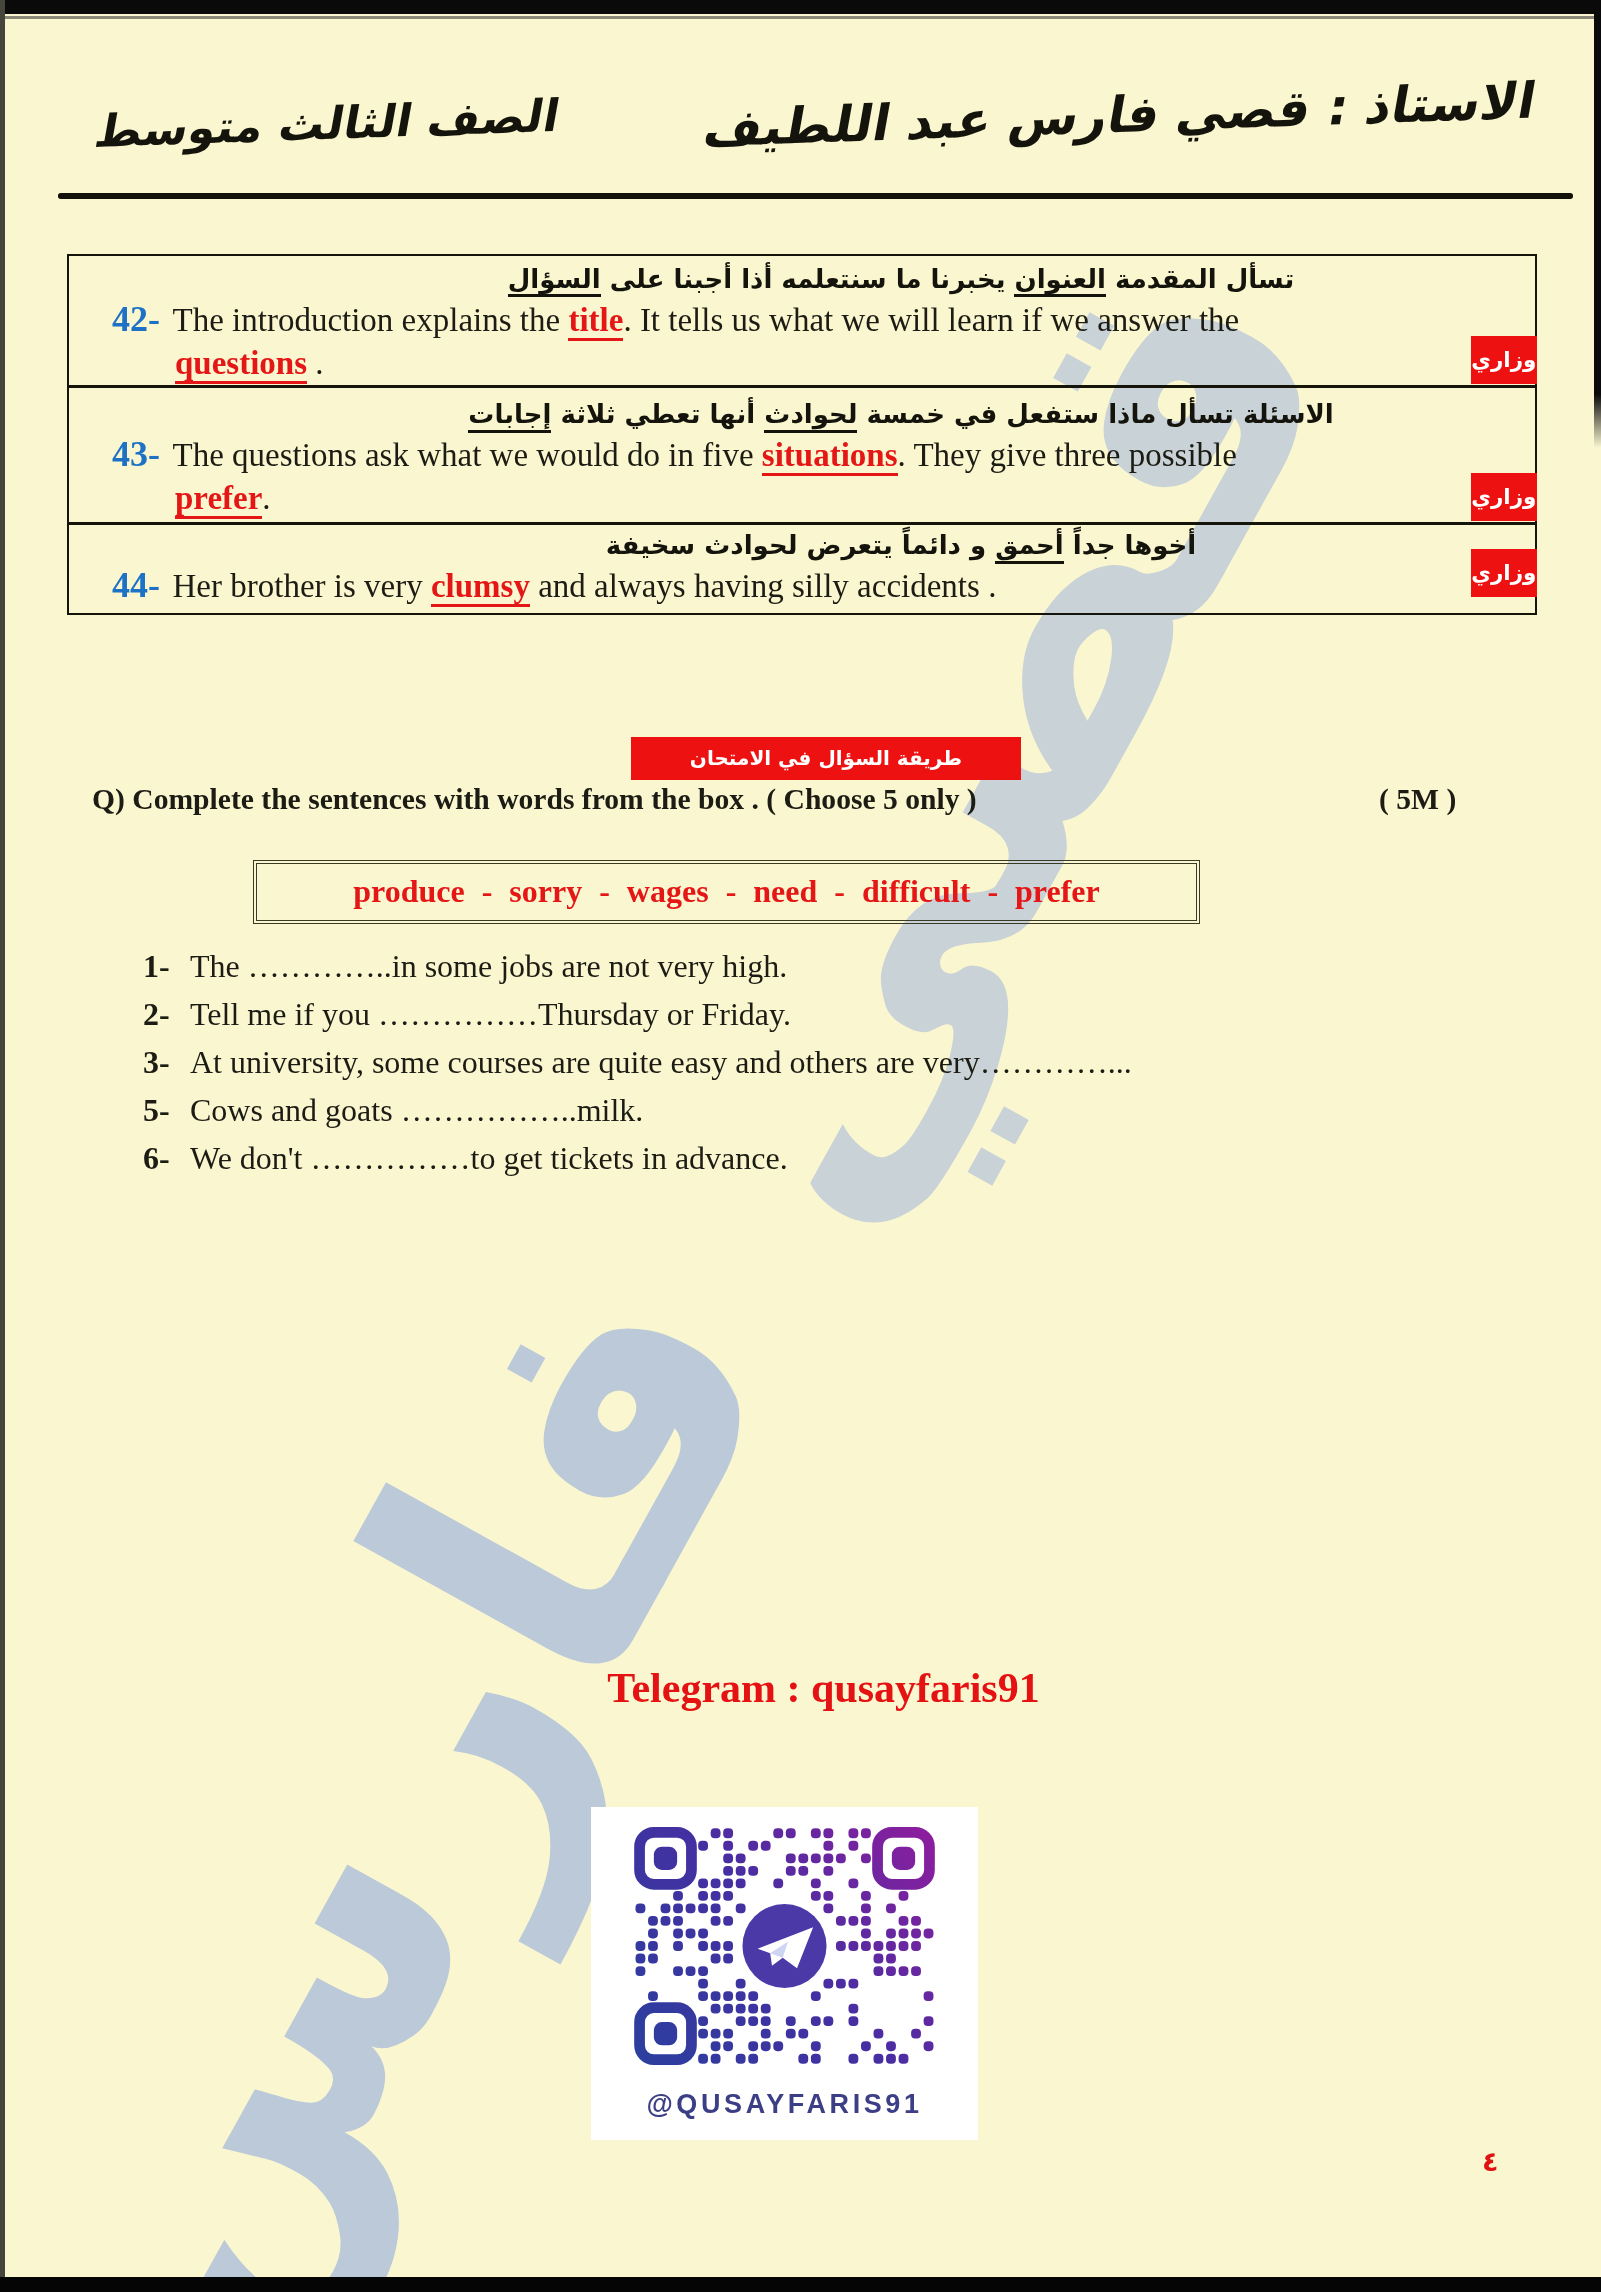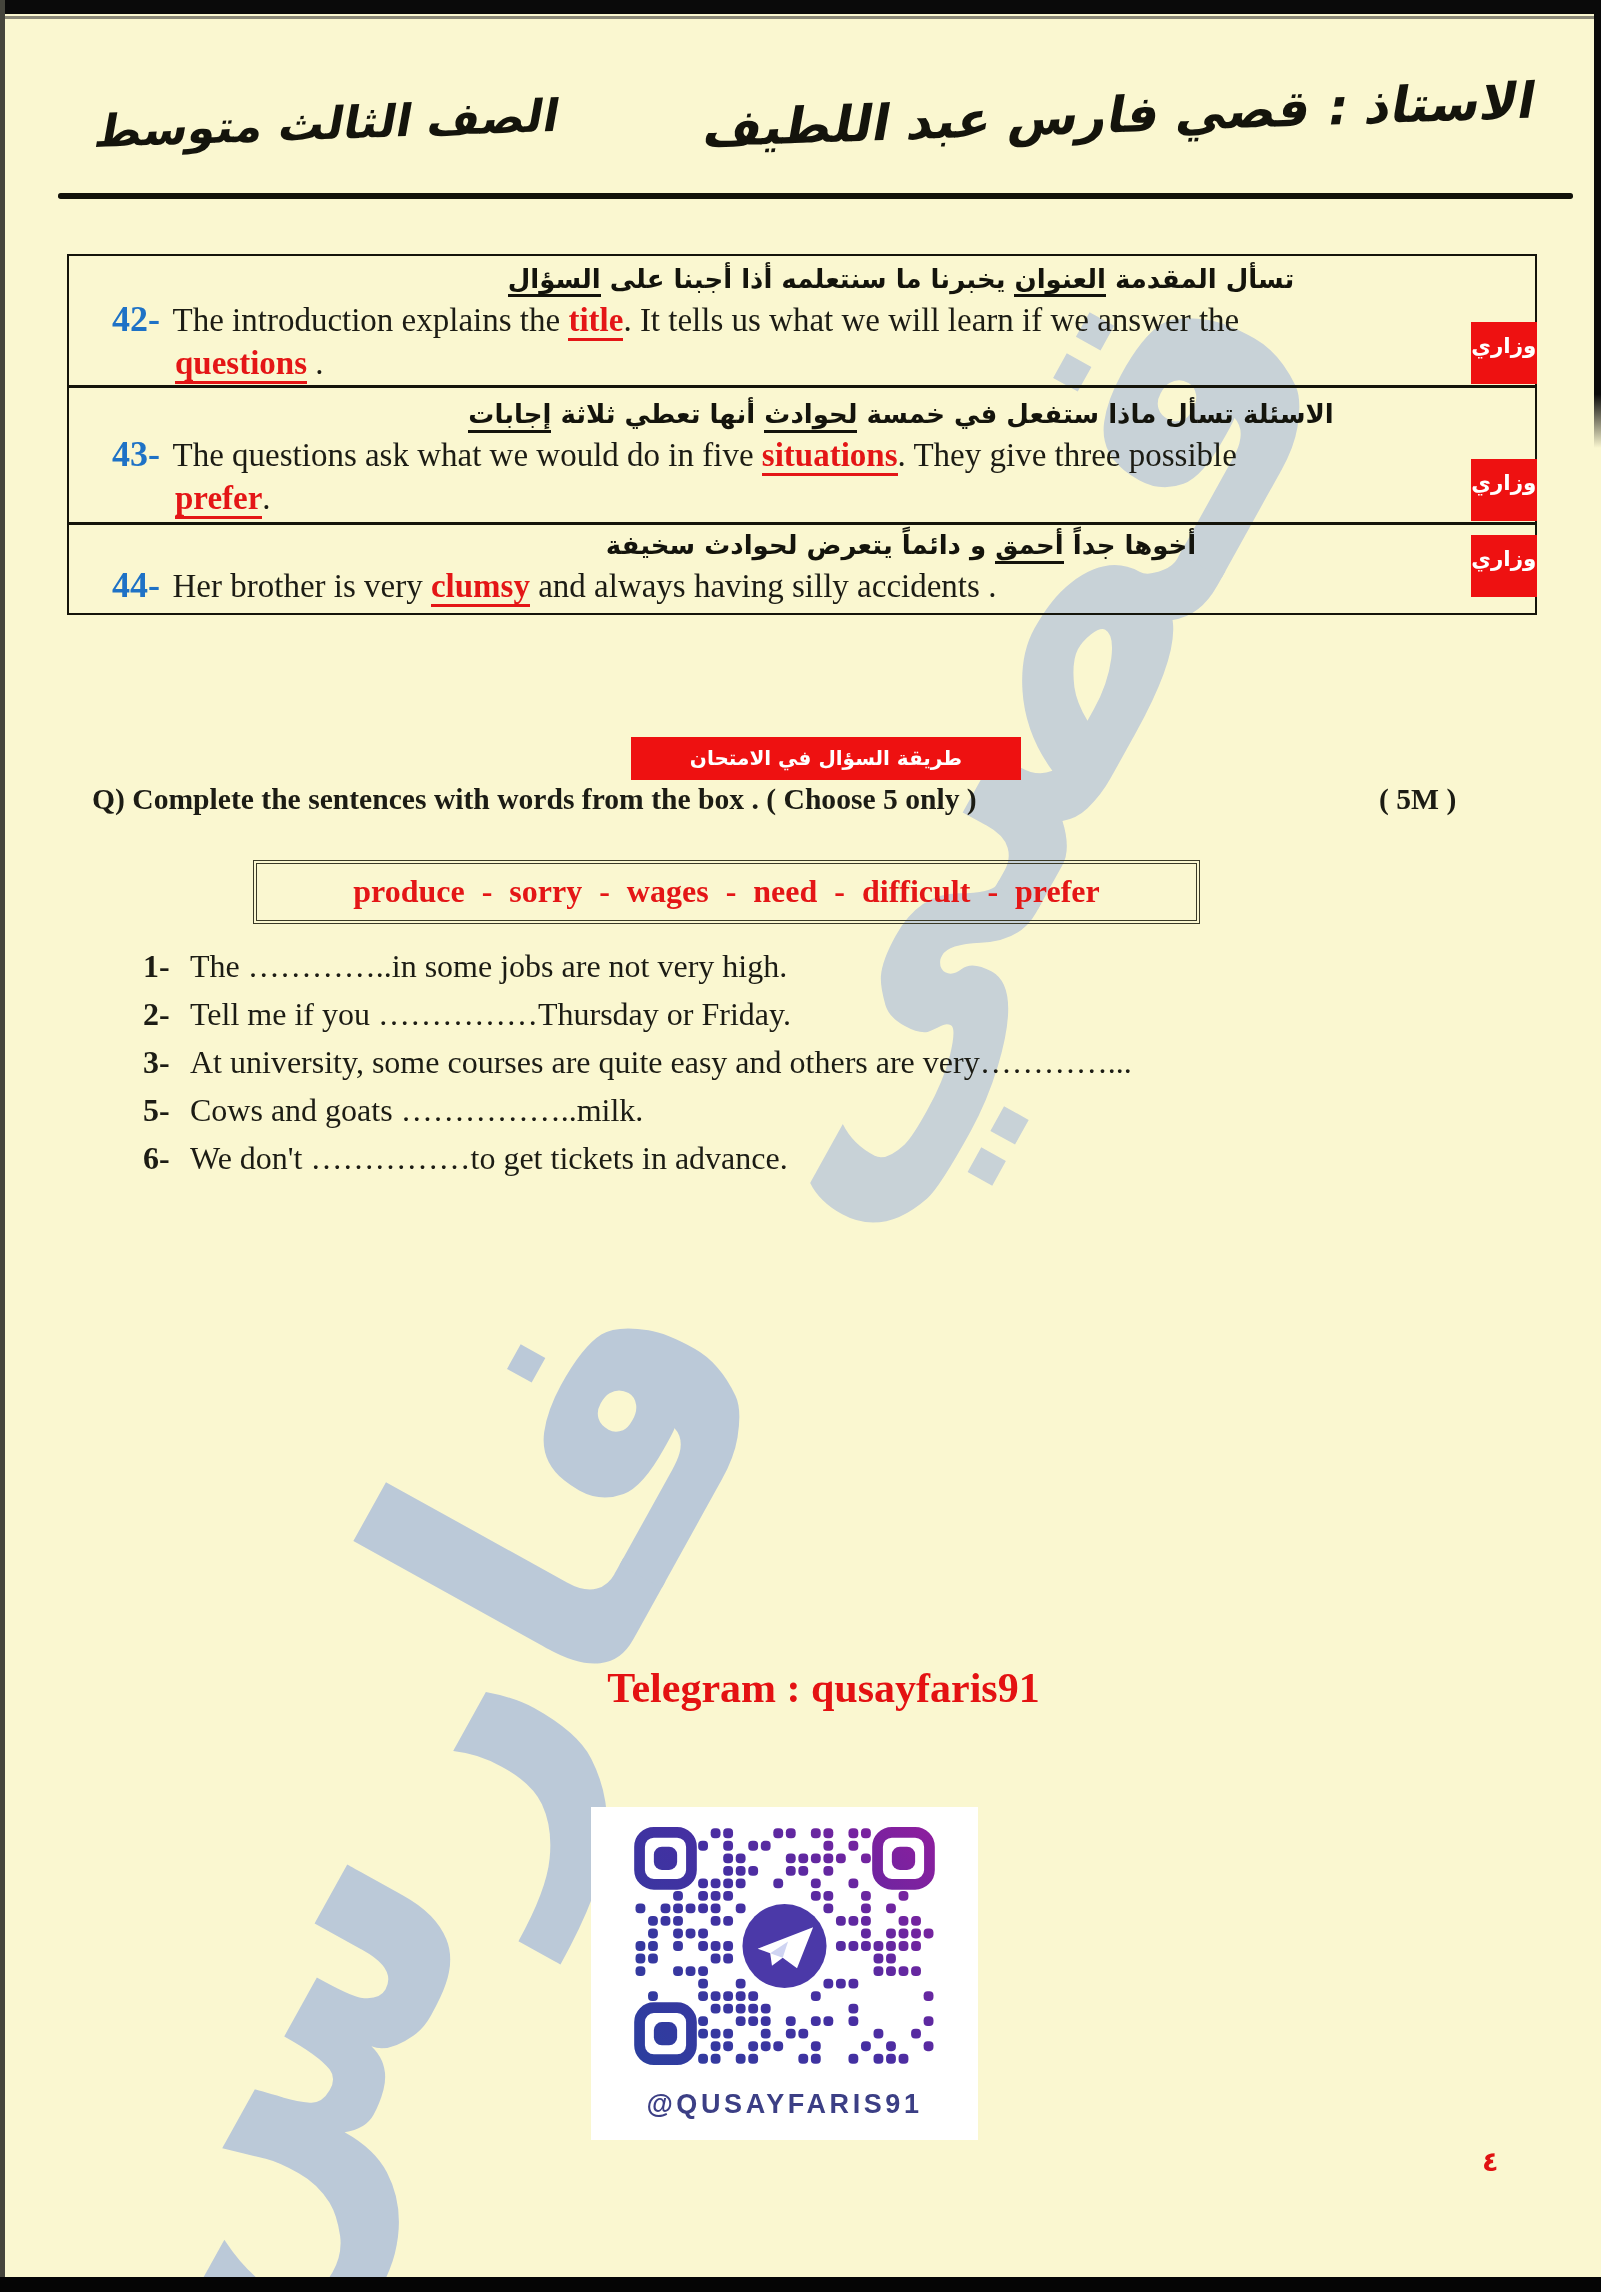--- a/index.html
+++ b/index.html
@@ -31,21 +31,21 @@
   .qrow{position:relative;}
   .qrow + .qrow{border-top:3.6px solid #14140a;}
   .row-ar{direction:rtl;text-align:center;width:76%;margin:3.6px auto 0 auto;transform:translateX(99px);
           font-family:"DejaVu Sans",sans-serif;font-weight:bold;font-size:26px;color:#14140c;line-height:38px;
           white-space:nowrap;}
   .row-ar .u{border-bottom:3.6px solid #14140c;padding-bottom:0.9px;}
   .row-en{font-size:33px;line-height:43px;margin-left:43px;white-space:nowrap;}
   .row-en2{margin-left:106px;}
   .qnum{color:#1e72c6;font-weight:bold;font-size:36px;margin-right:12.5px;}
   .rword{color:#e41616;font-weight:bold;border-bottom:3.6px solid #e41616;}
-  .badge{position:absolute;right:-1.8px;bottom:0.9px;width:66px;height:62px;background:#ee1111;
+  .badge{position:absolute;right:-1.8px;bottom:0.9px;width:66px;height:48px;background:#ee1111;
          color:#fff;direction:rtl;font-family:"DejaVu Sans",sans-serif;font-size:21.5px;font-weight:bold;
          text-align:center;line-height:48px;}
   .h140{height:125px;} .h150{height:134px;} .h98{height:88px;} 
   
   .banner{position:absolute;left:631px;top:737px;width:390px;height:43px;background:#ee1111;
           color:#fff;direction:rtl;font-family:"DejaVu Sans",sans-serif;font-weight:bold;font-size:20px;
           text-align:center;line-height:43px;}
   .qline{position:absolute;left:92px;top:783px;font-size:29.6px;font-weight:bold;white-space:nowrap;}
   .marks{position:absolute;left:1379px;top:783px;font-size:29.6px;font-weight:bold;}
   .wordbox{position:absolute;left:253px;top:860px;width:939px;height:56px;border:4.5px double #3a3a26;

